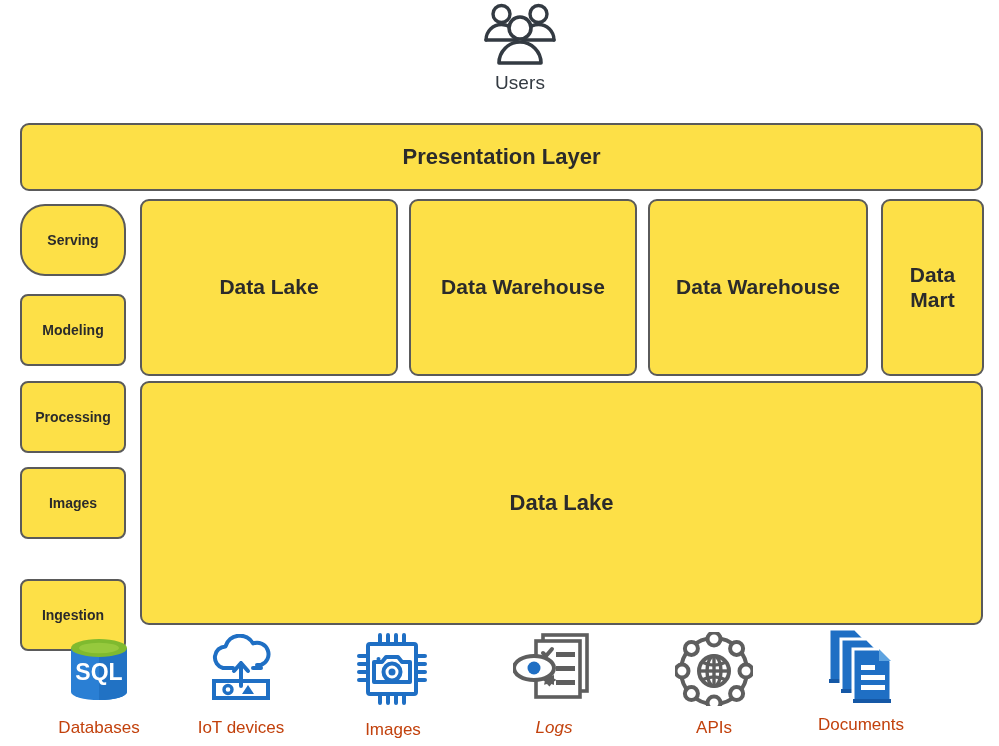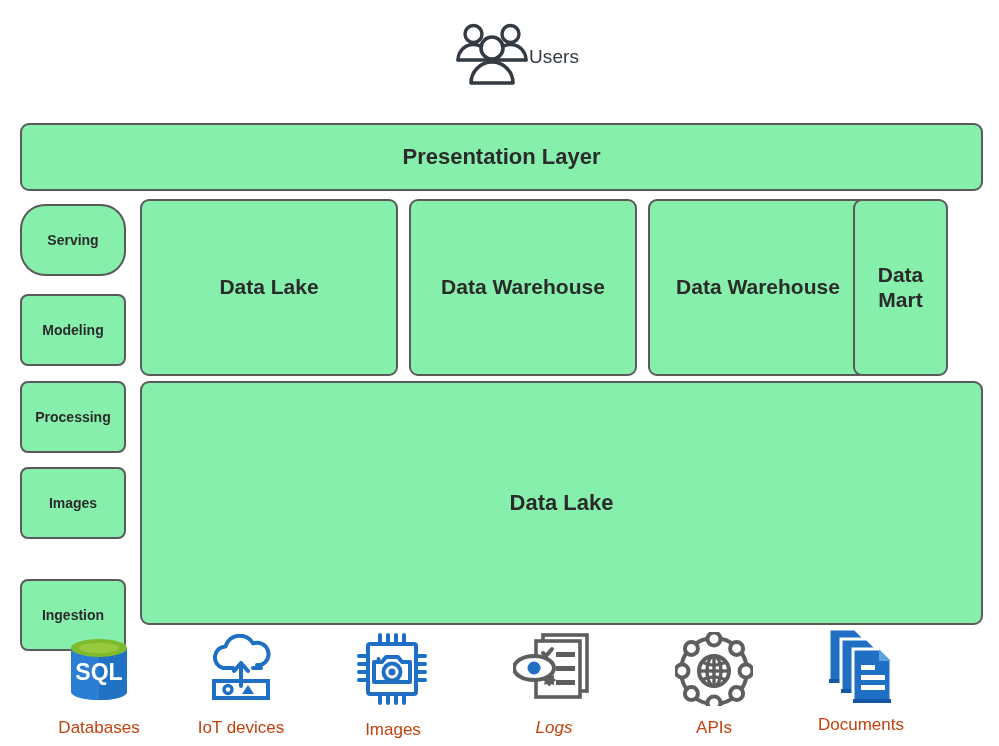--- a/index.html
+++ b/index.html
@@ -21,39 +21,39 @@
   }
 
   
   .users-group {
     position: absolute;
     left: 455px;
     top: 2px;
     width: 130px;
     height: 104px;
     display: flex;
-    flex-direction: row;
+    flex-direction: column;
     align-items: center;
   }
   .users-icon {
     width: 74px;
     height: 64px;
     display: block;
   }
   .users-label {
     font-size: 19px;
     color: #333a42;
     margin-top: 6px;
     letter-spacing: .1px;
   }
 
   
   .box {
     position: absolute;
-    background: #86efac;
+    background: #fde047;
     border: 2px solid #5a5a5a;
     border-radius: 9px;
     box-sizing: border-box;
     display: flex;
     align-items: center;
     justify-content: center;
     text-align: center;
   }
   .box-label {
     font-weight: bold;
@@ -84,21 +84,21 @@
   #stage-processing { top: 381px; }
   #stage-ingestion  { top: 579px; }
   #stage-storage    { top: 467px; }
 
   
   .serve-box { top: 199px; height: 177px; }
   .serve-box .box-label { font-size: 21px; }
   #serve-data-lake   { left: 140px; width: 258px; }
   #serve-warehouse-1 { left: 409px; width: 228px; }
   #serve-warehouse-2 { left: 648px; width: 220px; }
-  #serve-data-mart   { left: 853px; width: 95px; justify-content: flex-end; }
+  #serve-data-mart   { left: 881px; width: 103px; justify-content: flex-end; }
   #serve-data-mart .box-label { font-size: 21px; }
 
   
   #main-data-lake {
     left: 140px;
     top: 381px;
     width: 843px;
     height: 244px;
   }
   #main-data-lake .box-label { font-size: 22px; }

